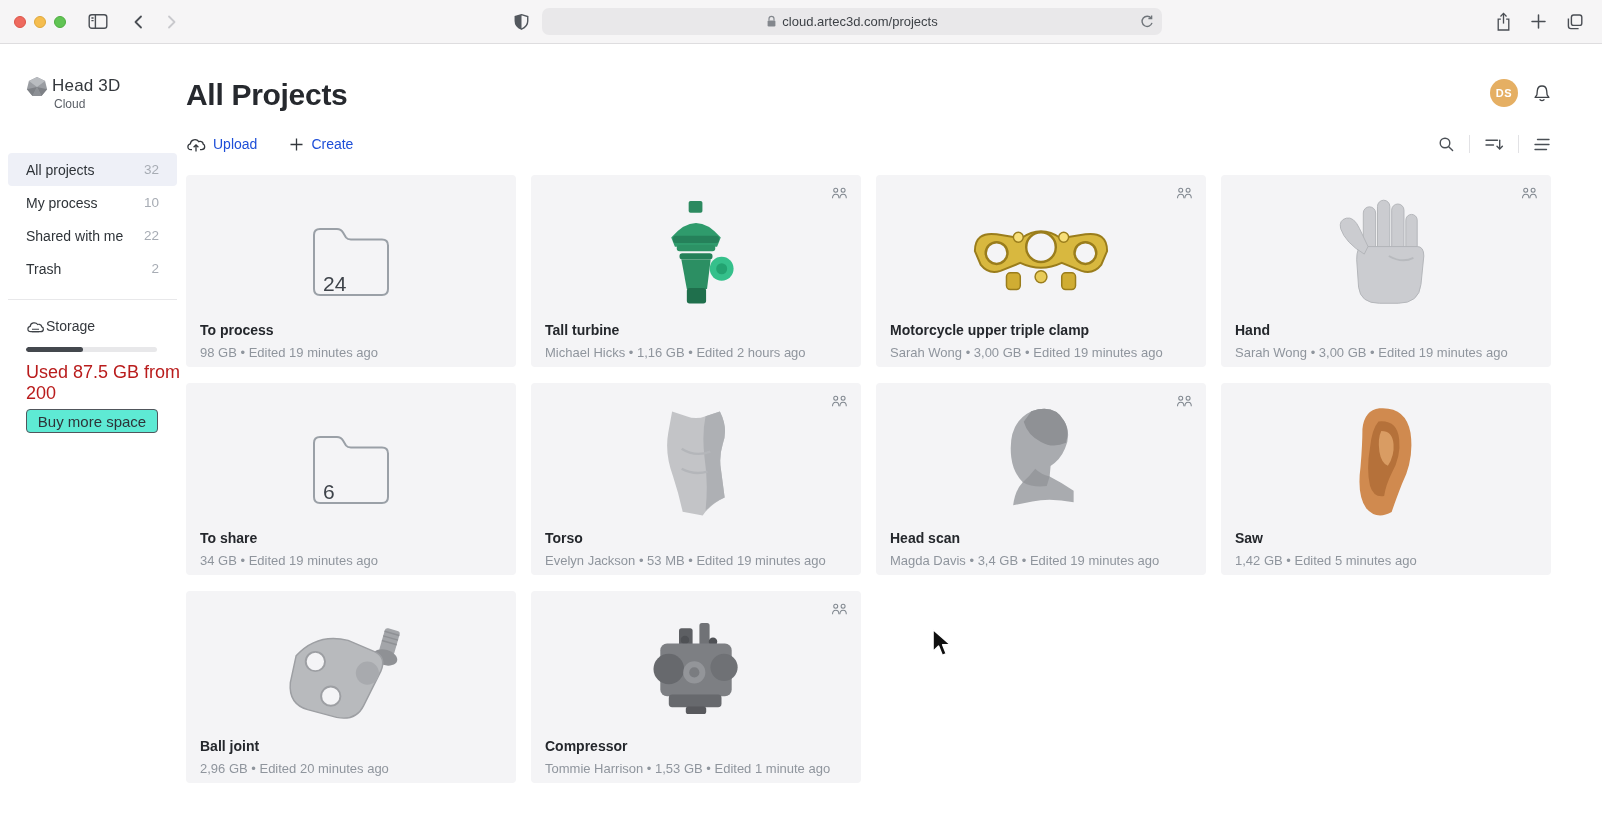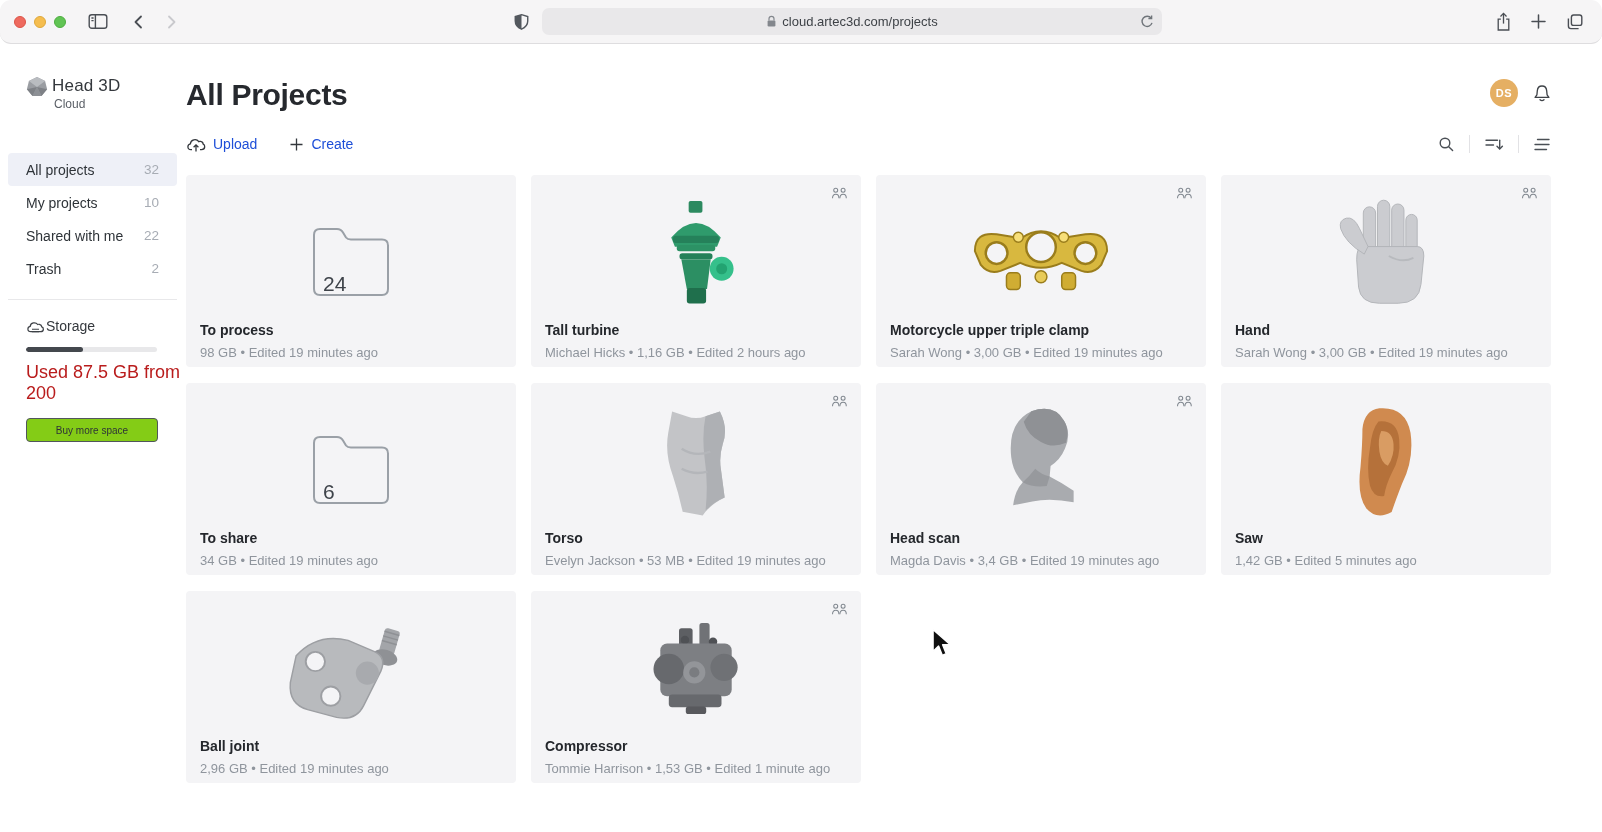--- a/index.html
+++ b/index.html
@@ -2,21 +2,21 @@
 <html style="--avatar-bg: #E5AF63; --card-bg: #F4F4F6; --active-item-bg: #EEF0F7; --text-primary: #26292E; --text-secondary: #8E949C; --progress-fill: #44484E; --turbine-green: #2F9B6C; --clamp-gold: #D8B83F; --saw-orange: #D08A4F;"><head>
 <meta charset="utf-8">
 <style>
   * { margin:0; padding:0; box-sizing:border-box; }
   html,body { width:1602px; height:832px; overflow:hidden; background:#fff;
     font-family:"Liberation Sans", sans-serif; -webkit-font-smoothing:antialiased; }
 
   
   .chrome { position:absolute; top:0; left:0; width:1602px; height:44px;
     background:#f6f5f6; border-bottom:1px solid #dedddf;
-    display:flex; align-items:center;border-radius:11px; }
+    display:flex; align-items:center; }
   .traffic { display:flex; gap:8px; margin-left:14px; }
   .light { width:12px; height:12px; border-radius:50%; }
   .light.red { background:#ee6a5f; border:1px solid #dd5448; }
   .light.yellow { background:#f5bd4f; border:1px solid #dfa83a; }
   .light.green { background:#61c454; border:1px solid #4eae40; }
   .chrome-btn { display:flex; align-items:center; justify-content:center; background:none; border:none; padding:0; cursor:default; }
   .tb-sidebar { margin-left:22px; }
   .tb-back { margin-left:22px; }
   .tb-fwd { margin-left:14px; }
   .tb-shield { margin-left:auto; margin-right:12px; }
@@ -38,22 +38,22 @@
     height:33px; margin:0 9px 0 8px; padding:0 18px; border-radius:4px;
     font-size:14px; color:#2e3338; cursor:pointer; }
   .nav-item.active { background:#eef0f7; }
   .nav-count { color:#a7acb4; font-size:13.5px; }
   .side-divider { height:1px; background:#e8e8ea; margin:14px 9px 0 8px; }
   .storage { margin:18px 0 0 26px; }
   .storage-head { display:flex; align-items:center; gap:1px; font-size:14px; color:#34383d; }
   .progress { width:131px; height:5px; background:#e8e8ea; border-radius:3px; margin-top:13px; overflow:hidden; }
   .progress-fill { height:100%; background:#44484e; border-radius:3px; }
   .storage-usage { font-size:18px; color:#b91c1c; margin-top:10px; }
-  .buy-btn { margin-top:14px; width:132px; height:24px; background:#84cc16;
-    border:1px solid #51565c; border-radius:4px; font-size:10px; color:#2e3338;
+  .buy-btn { margin-top:5px; width:132px; height:24px; background:#5eead4;
+    border:1px solid #51565c; border-radius:4px; font-size:15px; color:#2e3338;
     font-family:"Liberation Sans", sans-serif; cursor:pointer; }
 
   
   .main { position:absolute; top:44px; left:186px; width:1416px; height:788px; padding:34px 51px 0 0; }
   .page-title { font-size:30px; font-weight:600; color:#26292e; letter-spacing:-.3px; }
   .topright { position:absolute; top:35px; right:51px; display:flex; align-items:center; gap:15px; }
   .avatar { width:28px; height:28px; border-radius:50%; background:#e5af63; color:#fff;
     font-size:11px; font-weight:700; display:flex; align-items:center; justify-content:center;
     letter-spacing:.5px; cursor:pointer; }
   .bell { display:flex; cursor:pointer; }
@@ -165,21 +165,21 @@
       <div class="logo-sub">Cloud</div>
     </div>
   </div>
 
   <div class="nav">
     <div class="nav-item active">
       <span>All projects</span>
       <span class="nav-count">32</span>
     </div>
     <div class="nav-item">
-      <span>My projects</span>
+      <span>My process</span>
       <span class="nav-count">10</span>
     </div>
     <div class="nav-item">
       <span>Shared with me</span>
       <span class="nav-count">22</span>
     </div>
     <div class="nav-item">
       <span>Trash</span>
       <span class="nav-count">2</span>
     </div>
@@ -444,21 +444,21 @@
             <path d="M104 10 h16 M104 15 h16 M104 20 h16" stroke="#8f9195" stroke-width="1.5"></path>
             <ellipse cx="112" cy="36" rx="13" ry="8" fill="#8f9195"></ellipse>
           </g>
           <path d="M18 34 Q40 10 72 18 L100 30 Q112 36 106 50 L88 86 Q80 102 60 98 L30 90 Q10 84 12 62 Z" fill="#b8babd" stroke="#9d9fa3" stroke-width="1.5"></path>
           <circle cx="38" cy="40" r="10" fill="#f4f4f6" stroke="#9d9fa3" stroke-width="2"></circle>
           <circle cx="54" cy="76" r="10" fill="#f4f4f6" stroke="#9d9fa3" stroke-width="2"></circle>
           <circle cx="92" cy="52" r="12" fill="#a8aaae"></circle>
         </svg>
       </div>
       <div class="card-title">Ball joint</div>
-      <div class="card-meta">2,96 GB • Edited 19 minutes ago</div>
+      <div class="card-meta">2,96 GB • Edited 20 minutes ago</div>
     </div>
 
     <div class="card">
       <span class="shared-badge">
         <svg width="17" height="13" viewBox="0 0 18 13">
             <g fill="none" stroke="#7f868e" stroke-width="1.1">
               <circle cx="5" cy="3.1" r="2.1"></circle>
               <path d="M1.6 11.6 Q1.6 7.4 5 7.4 Q8.4 7.4 8.4 11.6"></path>
               <circle cx="12.8" cy="3.1" r="2.1"></circle>
               <path d="M9.4 11.6 Q9.4 7.4 12.8 7.4 Q16.2 7.4 16.2 11.6"></path>

